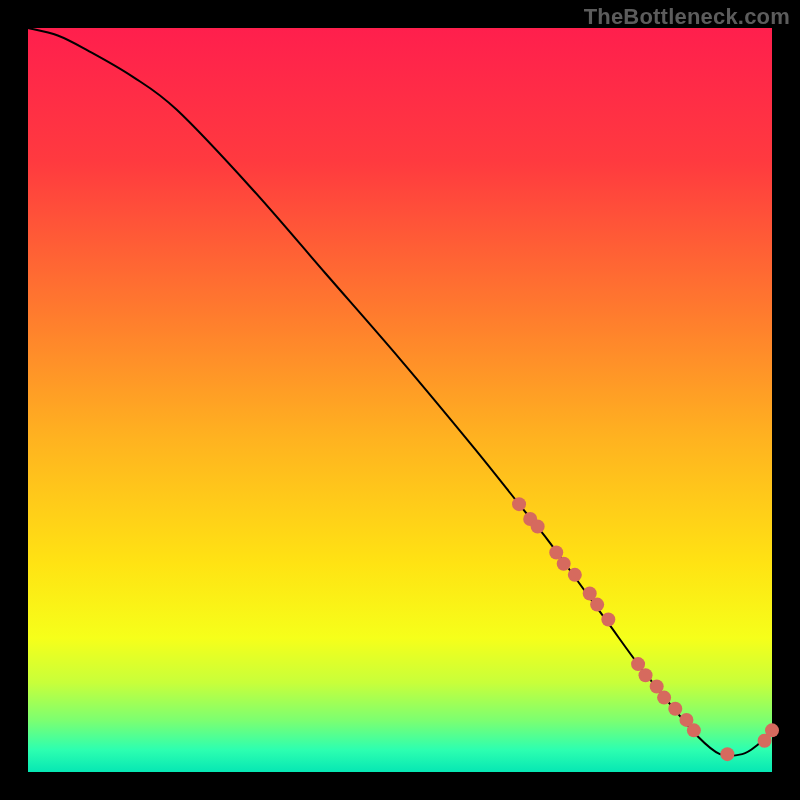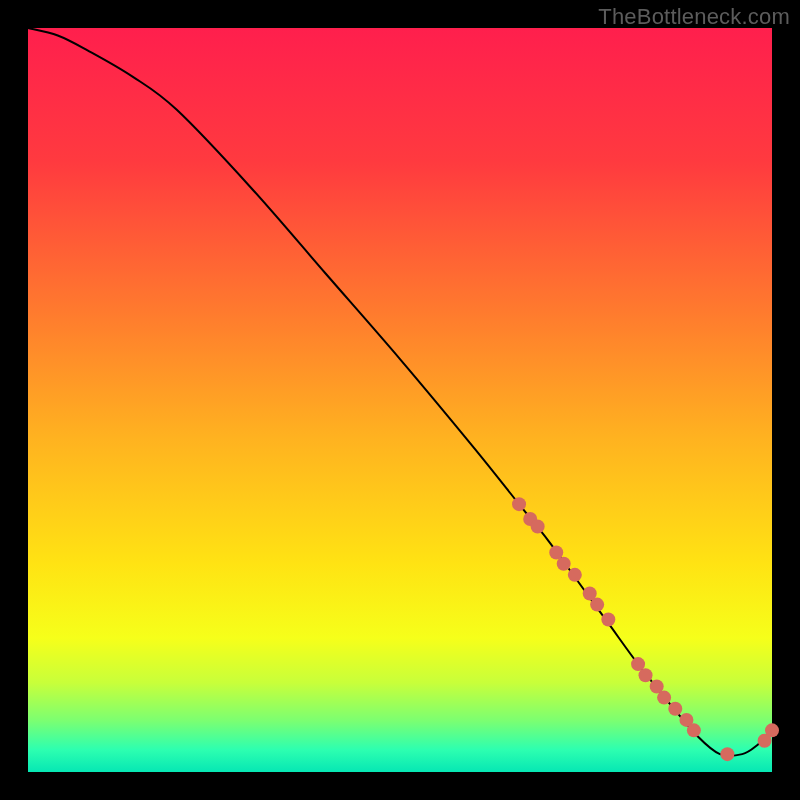--- a/index.html
+++ b/index.html
@@ -15,21 +15,21 @@
     width: 800px;
     height: 800px;
     background: #000;
   }
   .watermark {
     position: absolute;
     top: 4px;
     right: 10px;
     font-family: Arial, Helvetica, sans-serif;
     font-size: 22px;
-    font-weight: 400;
+    font-weight: 700;
     color: #5c5c5c;
     letter-spacing: 0.2px;
   }
   svg {
     position: absolute;
     top: 0;
     left: 0;
   }
 </style>
 </head>

